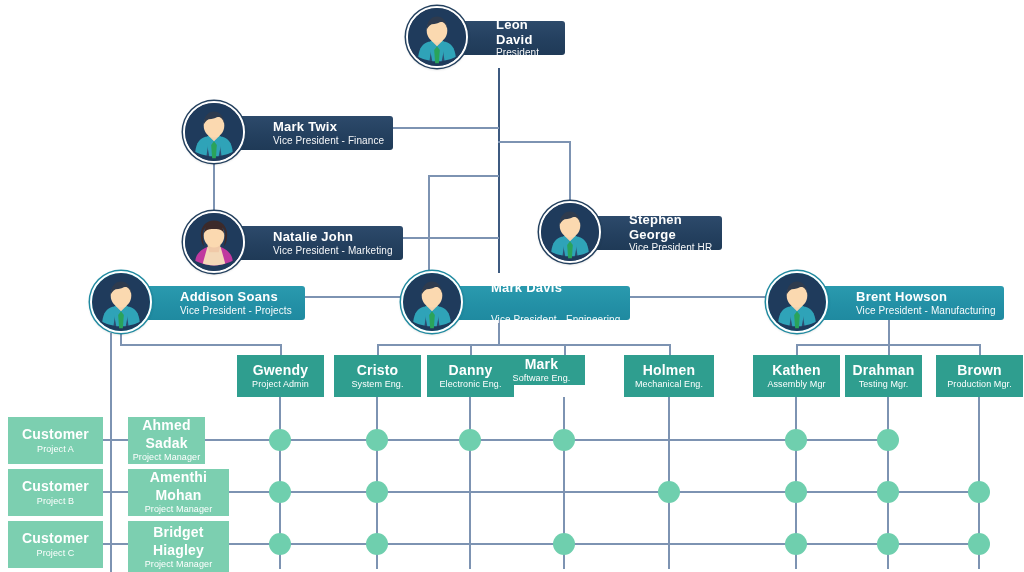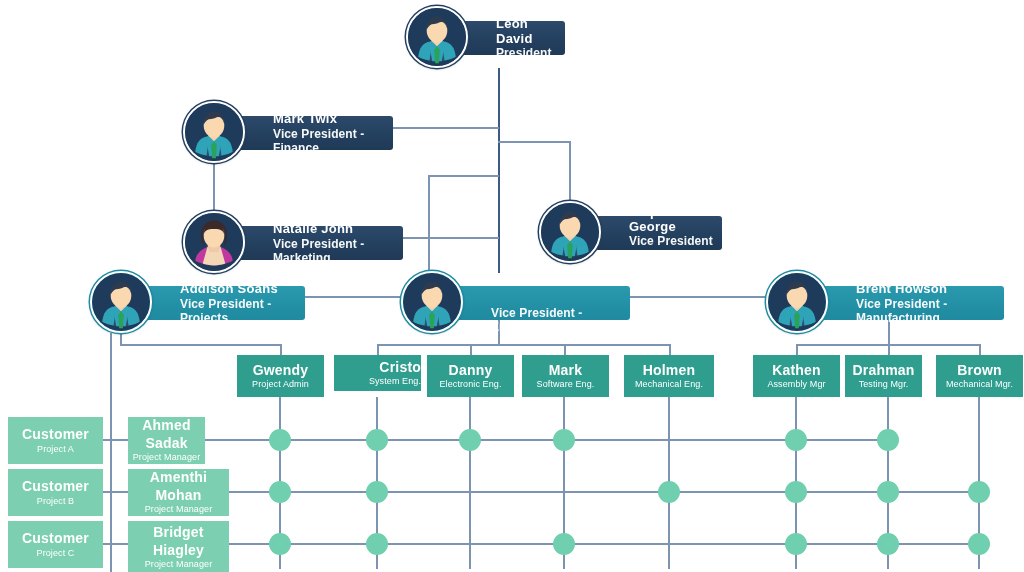--- a/index.html
+++ b/index.html
@@ -23,21 +23,21 @@
     position:absolute;
     box-sizing:border-box;
     display:flex;flex-direction:column;justify-content:center;
     padding-left:62px;
     height:34px;
     border-radius:3px;
     color:#ffffff;
     line-height:1.18;
   }
   .node .pill .nm{font-size:13px;font-weight:bold;letter-spacing:.25px;}
-  .node .pill .ttl{font-size:12px;font-weight:bold;letter-spacing:.1px;opacity:.96;}
+  .node .pill .ttl{font-size:10px;font-weight:normal;letter-spacing:.1px;opacity:.96;}
   .pill-navy{background:linear-gradient(180deg,#2d4a6b 0%,#24405f 55%,#1f3a57 100%);}
   .pill-teal{background:linear-gradient(180deg,#2a9aae 0%,#2390a6 55%,#1f8aa0 100%);}
 
   
   .av{
     position:absolute;left:0;top:0;
     width:62px;height:62px;border-radius:50%;
     box-sizing:border-box;
     border:2px solid #ffffff;
     box-shadow:0 0 0 1.5px #23405e, 0 1px 3px rgba(0,0,0,.25);
@@ -274,47 +274,47 @@
           </svg>
         </div>
       </div>
     </div>
 
   <div id="staff-layer">
       <div class="box box-teal" style="left: 237px; top: 355px; width: 87px; height: 42px;">
         <div class="b1">Gwendy</div>
         <div class="b2">Project Admin</div>
       </div>
-      <div class="box box-teal" style="left: 334px; top: 355px; width: 87px; height: 36px; align-items: flex-end;">
+      <div class="box box-teal" style="left: 334px; top: 355px; width: 87px; height: 42px;">
         <div class="b1">Cristo</div>
         <div class="b2">System  Eng.</div>
       </div>
       <div class="box box-teal" style="left: 427px; top: 355px; width: 87px; height: 42px;">
         <div class="b1">Danny</div>
         <div class="b2">Electronic Eng.</div>
       </div>
-      <div class="box box-teal" style="left: 522px; top: 355px; width: 87px; height: 42px;">
+      <div class="box box-teal" style="left: 498px; top: 355px; width: 87px; height: 30px;">
         <div class="b1">Mark</div>
         <div class="b2">Software Eng.</div>
       </div>
       <div class="box box-teal" style="left: 624px; top: 355px; width: 90px; height: 42px;">
         <div class="b1">Holmen</div>
         <div class="b2">Mechanical Eng.</div>
       </div>
       <div class="box box-teal" style="left: 753px; top: 355px; width: 87px; height: 42px;">
         <div class="b1">Kathen</div>
         <div class="b2">Assembly Mgr</div>
       </div>
       <div class="box box-teal" style="left: 845px; top: 355px; width: 77px; height: 42px;">
         <div class="b1">Drahman</div>
         <div class="b2">Testing Mgr.</div>
       </div>
       <div class="box box-teal" style="left: 936px; top: 355px; width: 87px; height: 42px;">
         <div class="b1">Brown</div>
-        <div class="b2">Mechanical Mgr.</div>
+        <div class="b2">Production Mgr.</div>
       </div>
     </div>
 
   <div id="customer-layer">
       <div class="box box-mint" style="left: 8px; top: 417px; width: 95px; height: 47px;">
         <div class="b1">Customer</div>
         <div class="b2">Project A</div>
       </div>
       <div class="box box-mint" style="left: 8px; top: 469px; width: 95px; height: 47px;">
         <div class="b1">Customer</div>

